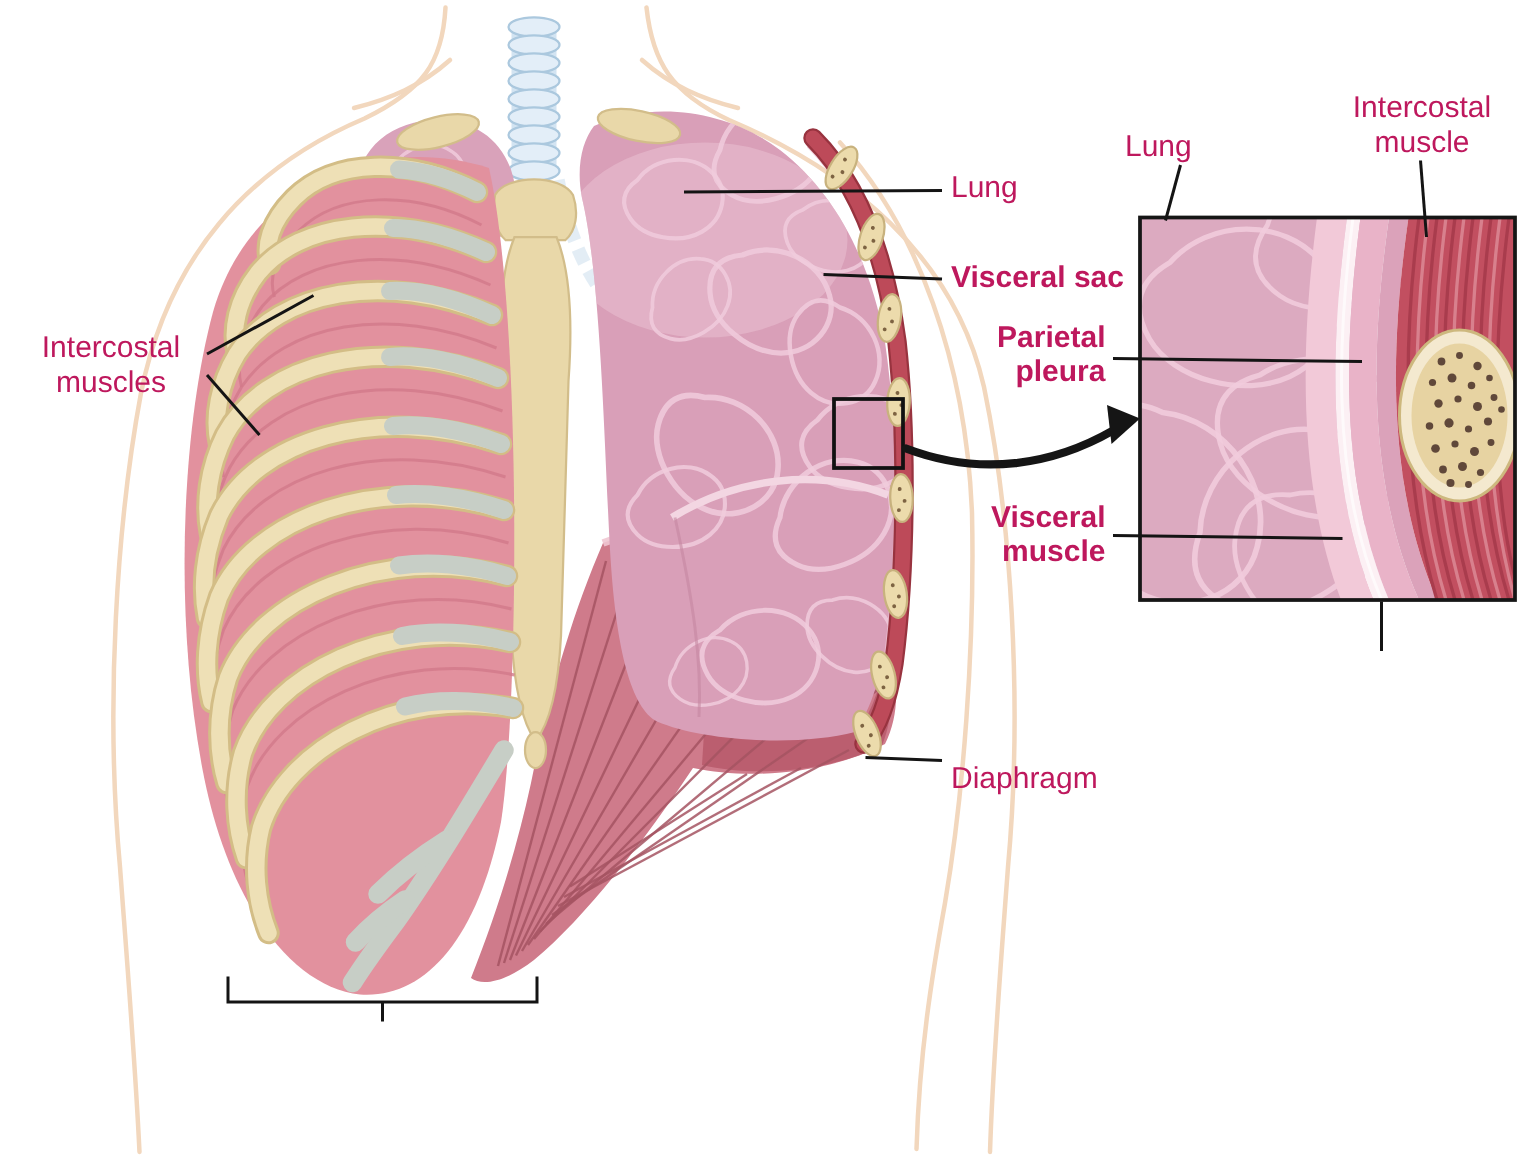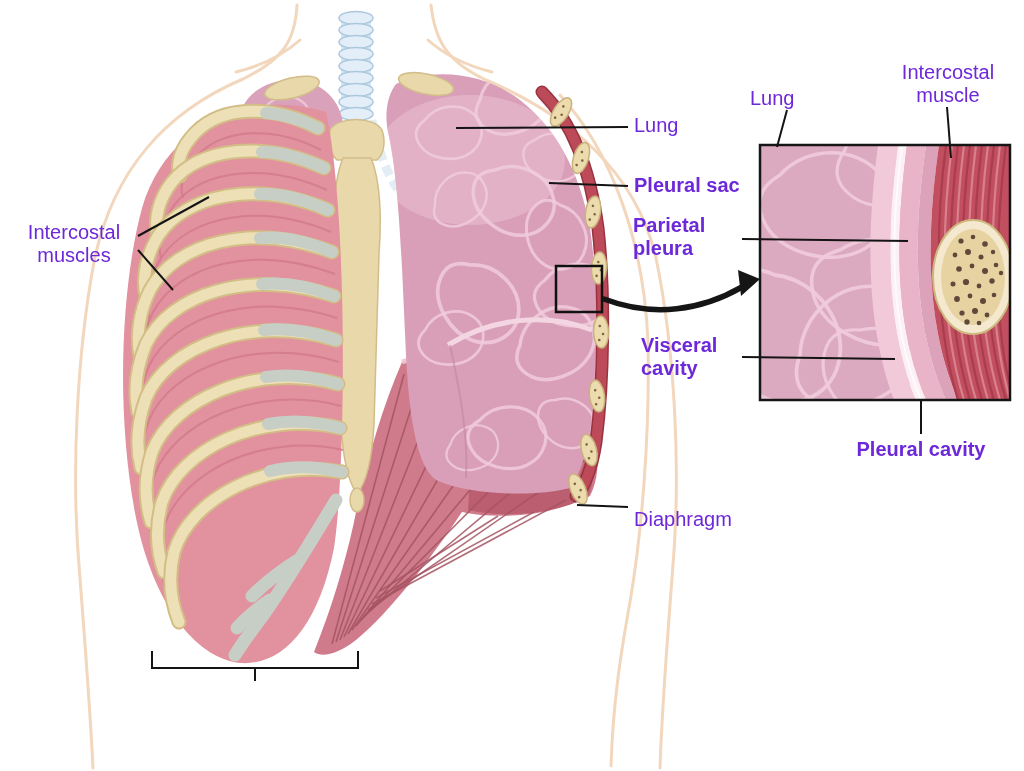--- a/index.html
+++ b/index.html
@@ -1,22 +1,22 @@
 <!DOCTYPE html>
 <html><head>
 <meta charset="utf-8">
 <style>
   *{margin:0;padding:0;box-sizing:border-box}
   body{font-family:"Liberation Sans",sans-serif;background:#fff}
   .canvas{position:relative;width:1024px;height:771px;background:#fff;overflow:hidden}
   svg.art{position:absolute;left:0;top:0}
-  .label{position:absolute;color:#6d28d9;font-size:20px;line-height:23px;white-space:pre-line}
+  .label{position:absolute;color:#be185d;font-size:20px;line-height:23px;white-space:pre-line}
   .bold{font-weight:bold}
   .center{text-align:center}
-  .right{}
+  .right{text-align:right}
   
   .outline{stroke:#f2d7bd;stroke-width:3;fill:none;stroke-linecap:round}
   .lead{stroke:#141414;stroke-width:2;fill:none}
   .rib-edge{stroke:#d3bd86;stroke-width:15;fill:none;stroke-linecap:round}
   .rib-fill{stroke:#eee0b6;stroke-width:11;fill:none;stroke-linecap:round}
   .cart{stroke:#c7cec6;stroke-width:12;fill:none;stroke-linecap:round}
   .cart2{stroke:#c7cec6;stroke-width:13;fill:none;stroke-linecap:round}
   .stri{stroke:#d2798a;stroke-width:2;fill:none;opacity:.8}
   .lobule{stroke:#f0cbdc;stroke-width:2.5;fill:none;opacity:.85}
   .lobule2{stroke:#f1cbdc;stroke-width:1.6;fill:none;opacity:.9}
@@ -291,27 +291,26 @@
     <path class="lead" d="M152,651 L152,668 L358,668 L358,651 M255,668 L255,681"></path>
     <line class="lead" x1="787" y1="110" x2="777" y2="147"></line>
     <line class="lead" x1="947" y1="107" x2="951" y2="158"></line>
     <line class="lead" x1="742" y1="239" x2="908" y2="241"></line>
     <line class="lead" x1="742" y1="357" x2="895" y2="359"></line>
     <line class="lead" x1="921" y1="401" x2="921" y2="434"></line>
   </g>
 </svg>
 
 <div class="label" style="left:634px;top:114px">Lung</div>
-<div class="label bold" style="left:634px;top:174px">Pleural sac</div>
+<div class="label bold" style="left:634px;top:174px">Visceral sac</div>
 <div class="label center" style="left:16px;top:221px;width:116px">Intercostal
 muscles</div>
 <div class="label" style="left:634px;top:508px">Diaphragm</div>
 
 <div class="label" style="left:750px;top:87px">Lung</div>
 <div class="label center" style="left:884px;top:61px;width:128px">Intercostal
 muscle</div>
 <div class="label bold right" style="left:633px;top:214px;width:104px">Parietal
 pleura</div>
 <div class="label bold right" style="left:641px;top:334px;width:96px">Visceral
-cavity</div>
-<div class="label bold center" style="left:841px;top:438px;width:160px">Pleural cavity</div>
+muscle</div>
 
 </div>
 
 </body></html>

